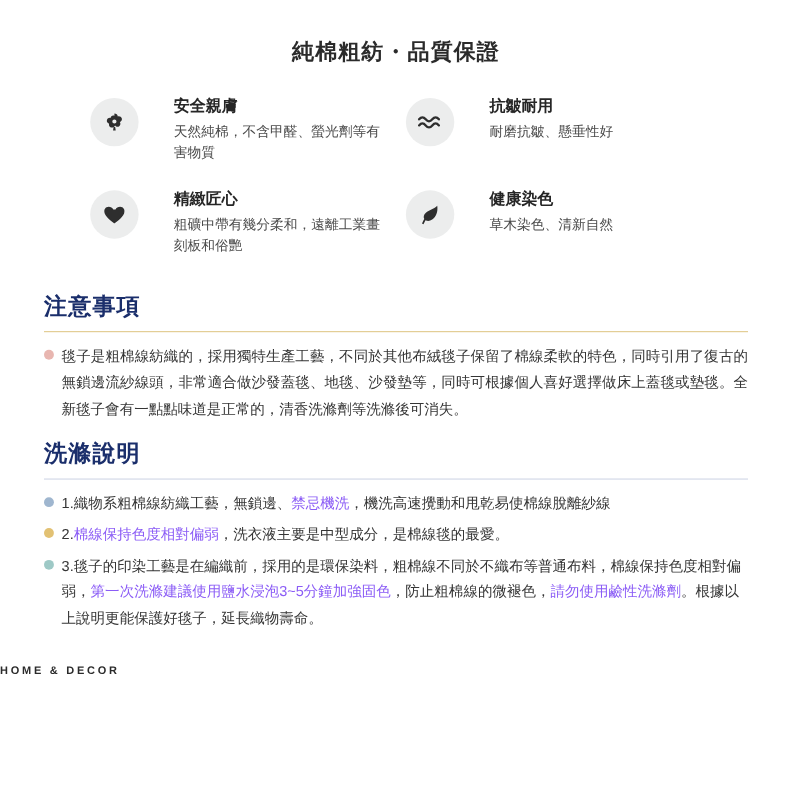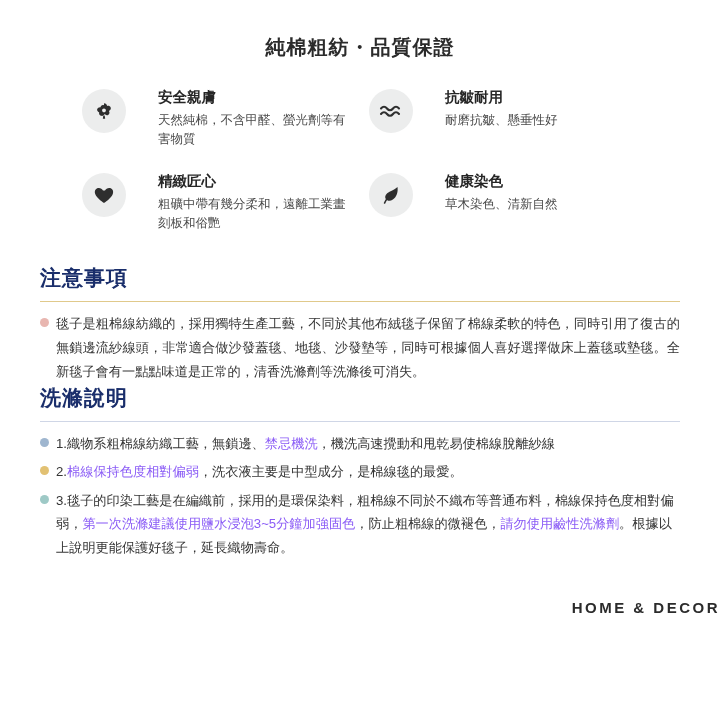--- a/index.html
+++ b/index.html
@@ -71,21 +71,21 @@
   }
 
   
   .section-heading {
     font-size: 21px;
     font-weight: bold;
     color: #1a2e6b;
     letter-spacing: 1px;
   }
   .heading-notice { margin-top: 30px; }
-  .heading-wash { }
+  .heading-wash { margin-top: 14px; }
 
   .rule {
     height: 1px;
     background: #e0c98b;
     margin: 9px 0 10px 0;
   }
   .rule-blue { background: #cfd6e6; }
 
   
   .notice-block {
@@ -129,22 +129,22 @@
     text-underline-offset: 2px;
     text-align: center;
   }
 
   
   .footer {
     position: absolute;
     left: 0;
     right: 0;
     bottom: 24px;
-    text-align: right;
-    font-size: 15px;
+    text-align: left;
+    font-size: 10px;
     font-weight: bold;
     letter-spacing: 2.5px;
     color: #2b2b2b;
   }
 </style>
 </head>
 <body>
 
 <div class="page">
 

